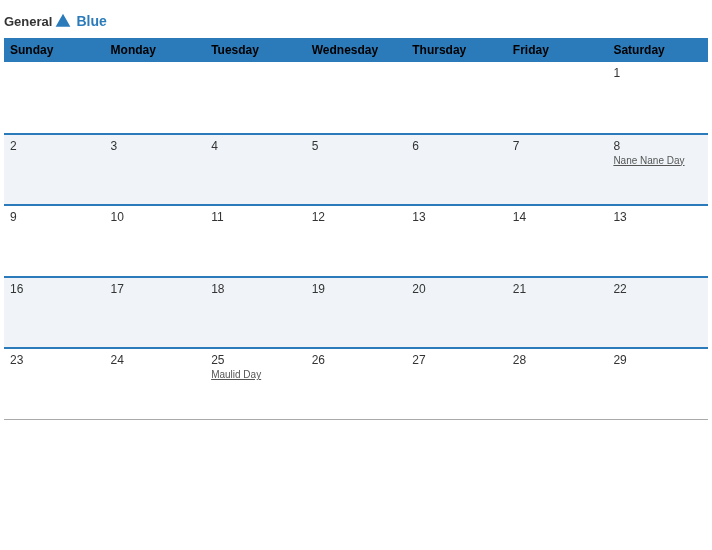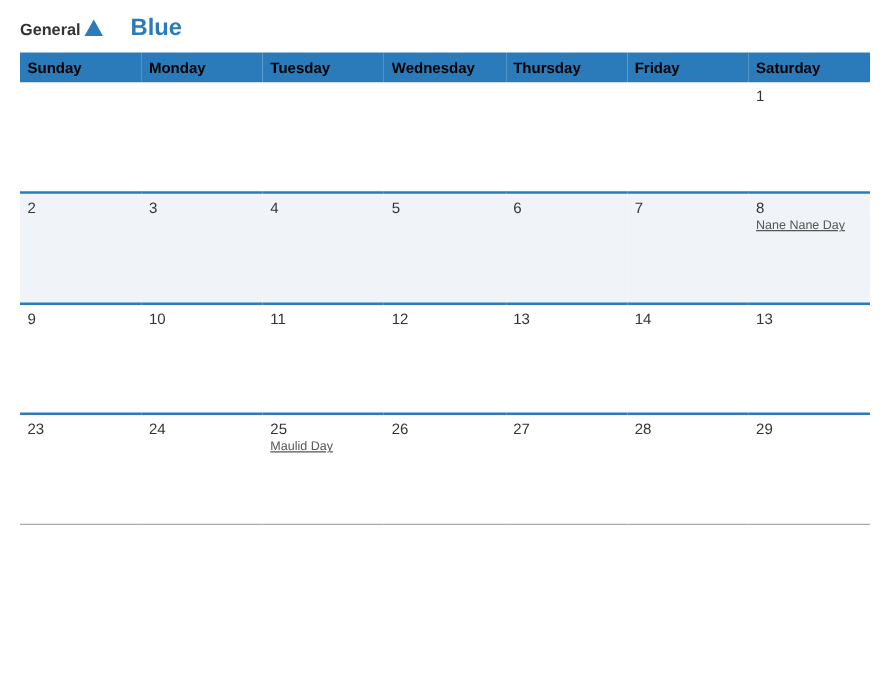--- a/index.html
+++ b/index.html
@@ -10,21 +10,21 @@
       font-family: Arial, sans-serif;
       display: flex;
       flex-direction: column;
       align-items: center;
     }
 
     .page {
       width: 712px;
       height: 432px;
       background: #fff;
-      padding: 12px 16px;
+      padding: 12px 4px;
       display: flex;
       flex-direction: column;
     }
 
     .header {
       display: flex;
       justify-content: space-between;
       align-items: center;
       margin-bottom: 8px;
     }
@@ -142,21 +142,21 @@
 
 <div class="page">
   <div class="header">
     <div class="logo">
         <div style="display: flex; align-items: center;">
           <span class="logo-general">General</span>
           <svg width="18" height="18" viewBox="0 0 22 22" style="margin-left: 2px;">
             <polygon points="11,2 20,18 2,18" fill="#2b7bba"></polygon>
           </svg>
         </div>
-        <span class="logo-blue" style="font-size: 19px; margin-left: 20px;">Blue</span>
+        <span class="logo-blue" style="font-size: 14px; margin-left: 4px;">Blue</span>
       </div>
     <div class="title"></div>
     <div class="country"></div>
   </div>
 
   <table class="calendar">
     <thead>
       <tr>
       <th>Sunday</th>
           <th>Monday</th>
@@ -219,20 +219,43 @@
           <td>
             <span class="day-num">13</span>
           </td>
           <td>
             <span class="day-num">14</span>
           </td>
           <td>
             <span class="day-num">13</span>
           </td>
         </tr>
+        <tr class="row-even week-row">
+          <td>
+            <span class="day-num">16</span>
+          </td>
+          <td>
+            <span class="day-num">17</span>
+          </td>
+          <td>
+            <span class="day-num">18</span>
+          </td>
+          <td>
+            <span class="day-num">19</span>
+          </td>
+          <td>
+            <span class="day-num">20</span>
+          </td>
+          <td>
+            <span class="day-num">21</span>
+          </td>
+          <td>
+            <span class="day-num">22</span>
+          </td>
+        </tr>
         <tr class="row-odd week-row">
           <td>
             <span class="day-num">23</span>
           </td>
           <td>
             <span class="day-num">24</span>
           </td>
           <td>
             <span class="day-num">25</span>
             <span class="day-event">Maulid Day</span>

